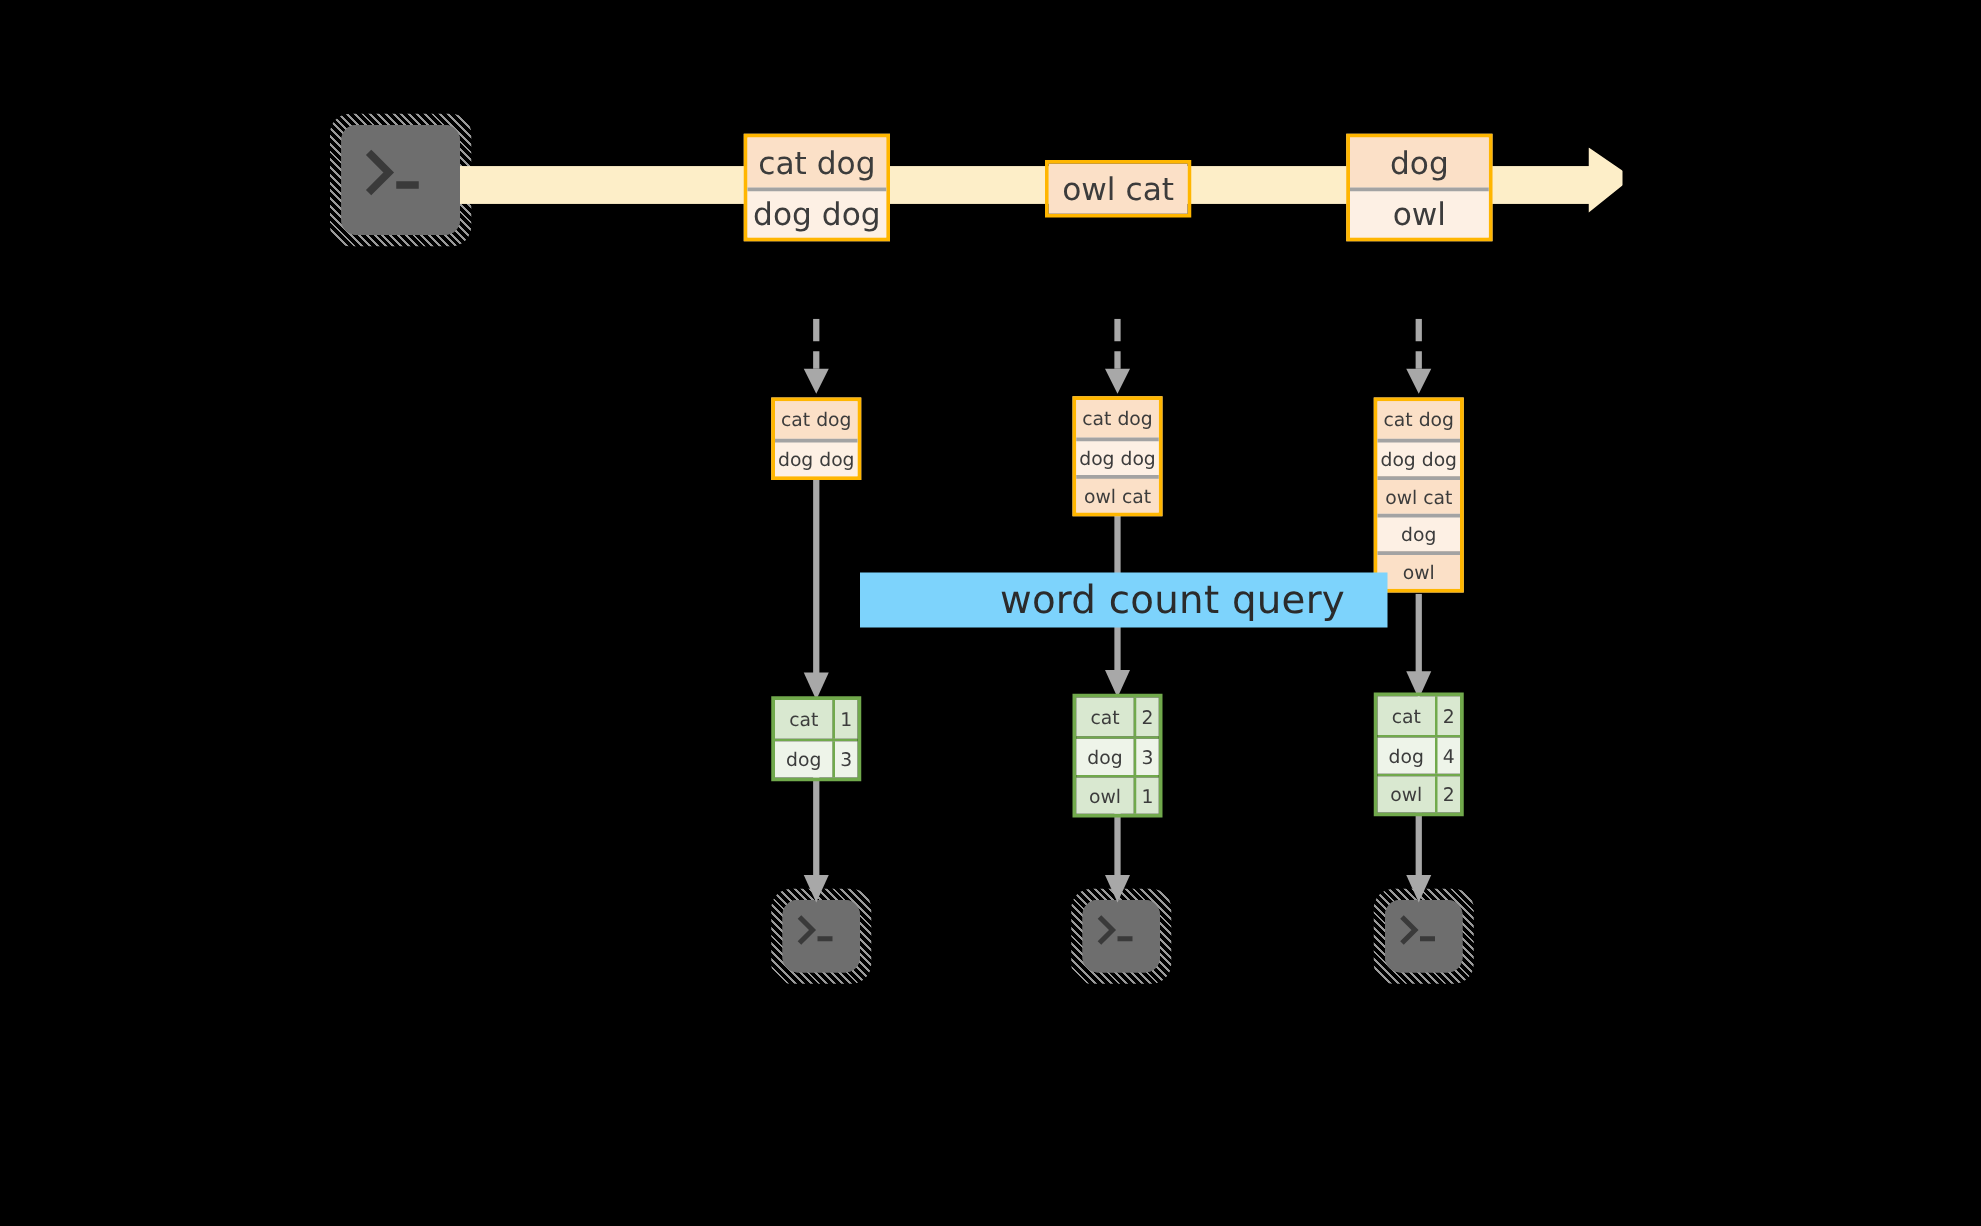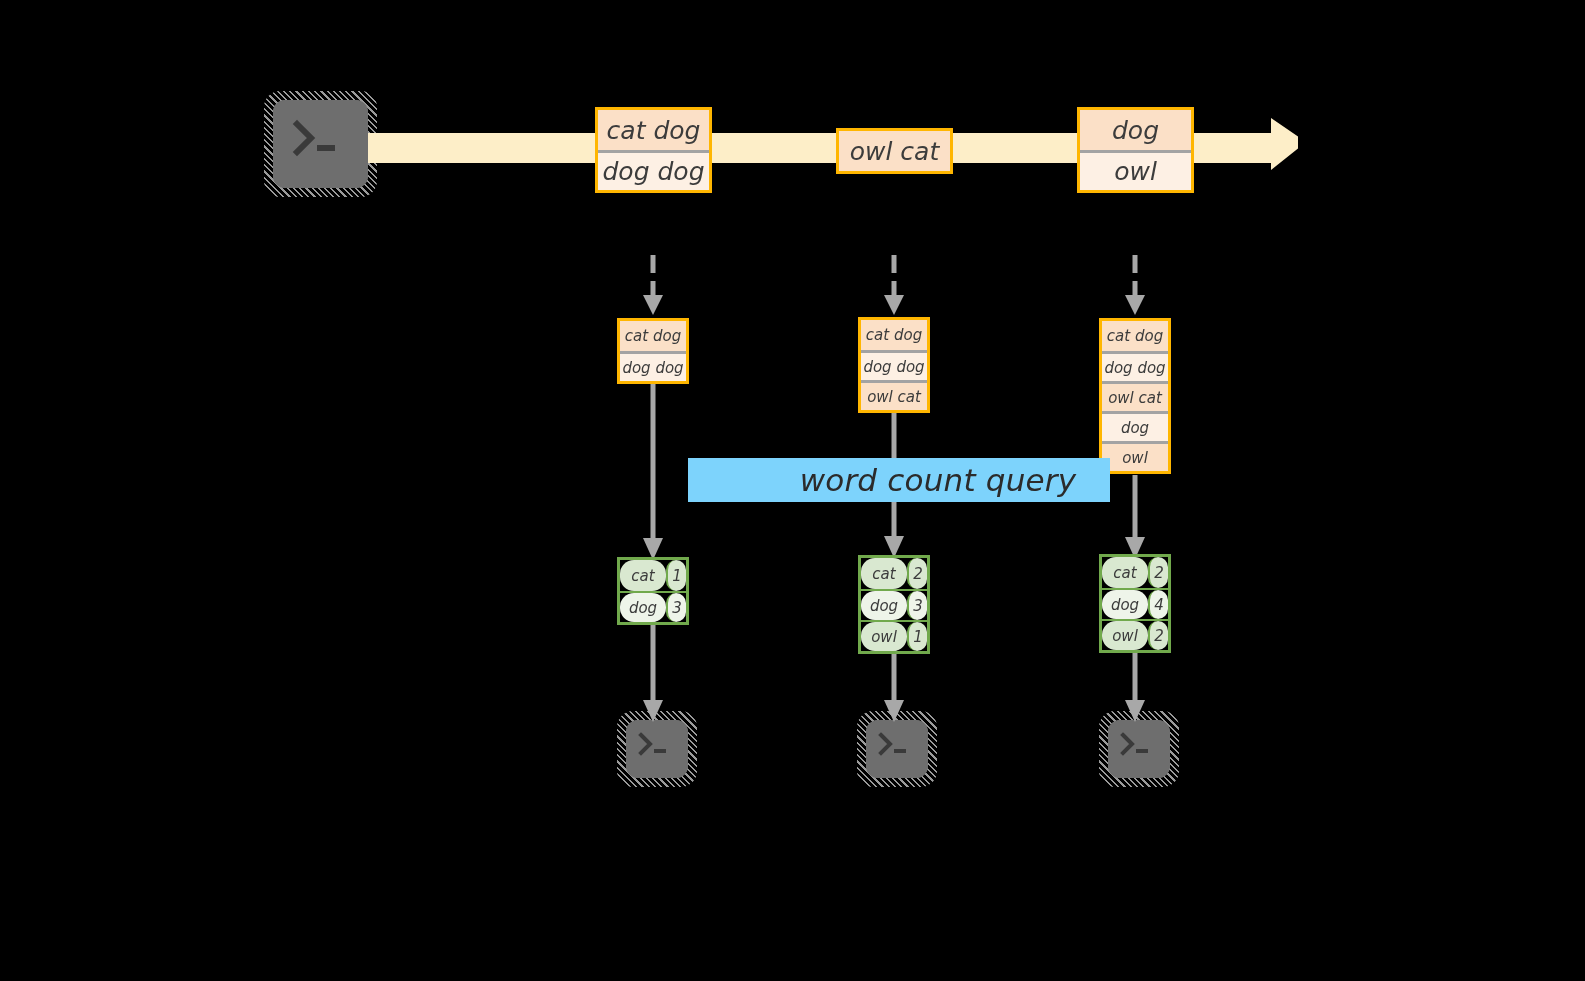--- a/index.html
+++ b/index.html
@@ -9,21 +9,20 @@
   }
   body {
     font-family: "DejaVu Sans", "Liberation Sans", sans-serif;
   }
   #canvas {
     position: relative;
     width: 1298px;
     height: 981px;
     background: #000000;
     overflow: hidden;
-    font-style: italic;
   }
 
   
   .term {
     position: absolute;
     box-sizing: border-box;
     background: #6E6E6E;
     border-radius: 12px;
     
     outline: 9px solid transparent;
@@ -97,21 +96,20 @@
     height: 31px;
   }
   .gtable .trow + .trow { border-top: 2px solid #71A94C; }
   .gtable .cell {
     box-sizing: border-box;
     display: flex;
     align-items: center;
     justify-content: center;
     font-size: 15px;
     color: #3c3c3c;
-    border-radius: 14px;
   }
   .gtable .cell.key { flex: 0 0 46px; }
   .gtable .cell.val {
     flex: 1 1 auto;
     border-left: 2px solid #71A94C;
   }
   .gtable .trow.a .cell { background: #D9E8D0; }
   .gtable .trow.b .cell { background: #EEF4E9; }
 
   

